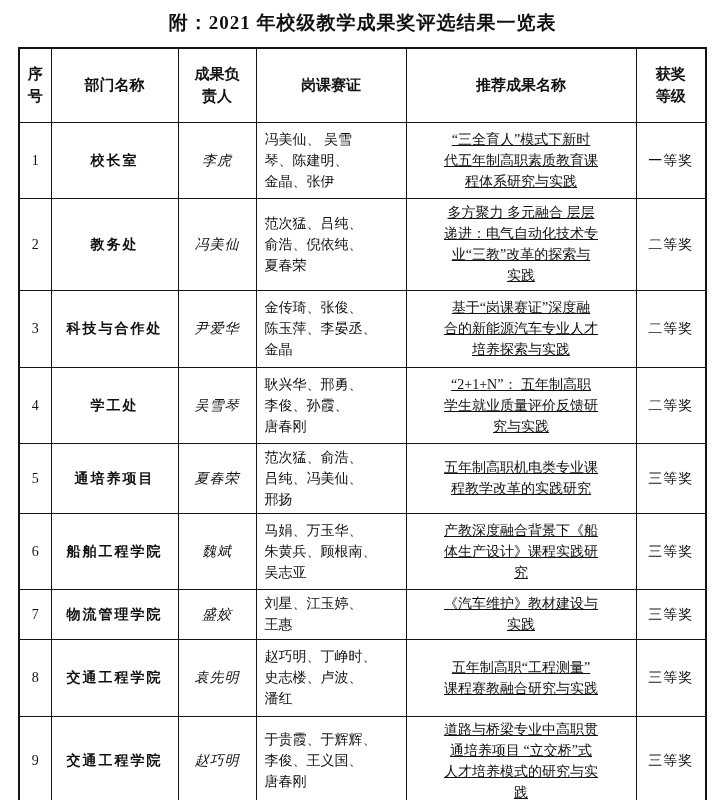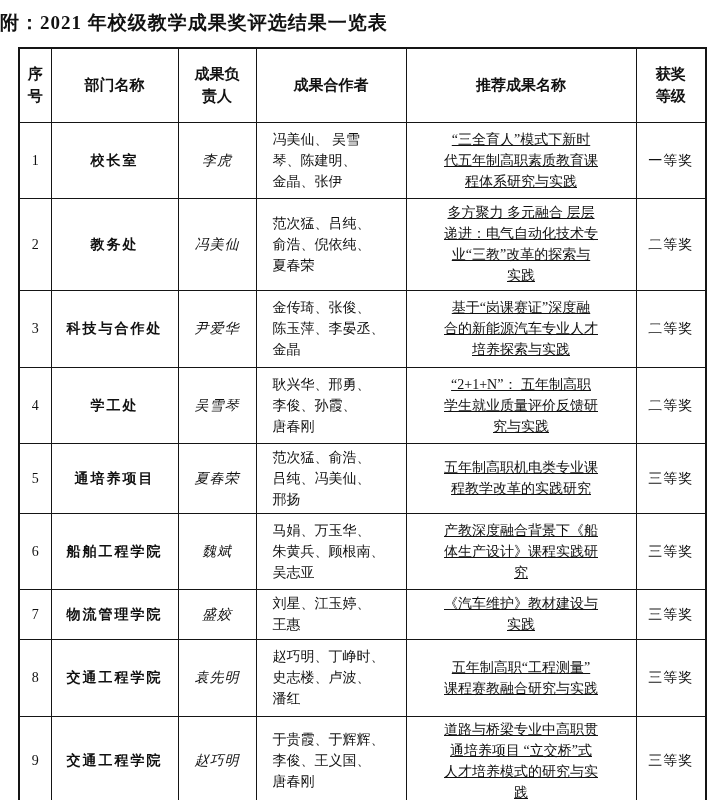--- a/index.html
+++ b/index.html
@@ -17,21 +17,21 @@
     height: 800px;
     overflow: hidden;
     background: #ffffff;
   }
   .title {
     margin: 0;
     position: absolute;
     top: 10px;
     left: 0;
     width: 725px;
-    text-align: left;
+    text-align: center;
     font-size: 19px;
     font-weight: bold;
     letter-spacing: 1px;
     white-space: nowrap;
   }
   table.results {
     position: absolute;
     left: 18px;
     top: 47px;
     width: 687px;
@@ -64,21 +64,21 @@
   tbody tr:nth-child(6) { height: 76px; }
   tbody tr:nth-child(7) { height: 50px; }
   tbody tr:nth-child(8) { height: 77px; }
   tbody tr:nth-child(9) { height: 82px; }
   td.c-no { font-family: "Liberation Serif", "DejaVu Serif", serif; }
   td.c-dept { letter-spacing: 2px; font-weight: bold; }
   td.c-leader { letter-spacing: 1px; font-style: italic; }
   td.c-collab {
     text-align: left;
     white-space: pre-line;
-    padding-left: 16px;
+    padding-left: 8px;
     padding-right: 2px;
   }
   td.c-ach { white-space: pre-line; text-decoration: underline; }
   td.c-award { letter-spacing: 1px; }
 </style>
 </head>
 <body>
 
 <div class="page">
   <h1 class="title">附：2021 年校级教学成果奖评选结果一览表</h1>
@@ -92,21 +92,21 @@
       <col style="width:230px">
       <col style="width:70px">
     </colgroup>
     <thead>
       <tr>
         <th>序
 号</th>
         <th>部门名称</th>
         <th>成果负
 责人</th>
-        <th>成果合作者</th>
+        <th>岗课赛证</th>
         <th>推荐成果名称</th>
         <th>获奖
 等级</th>
       </tr>
     </thead>
     <tbody id="table-body">
         <tr>
       <td class="c-no">1</td>
       <td class="c-dept">校长室</td>
       <td class="c-leader">李虎</td>

